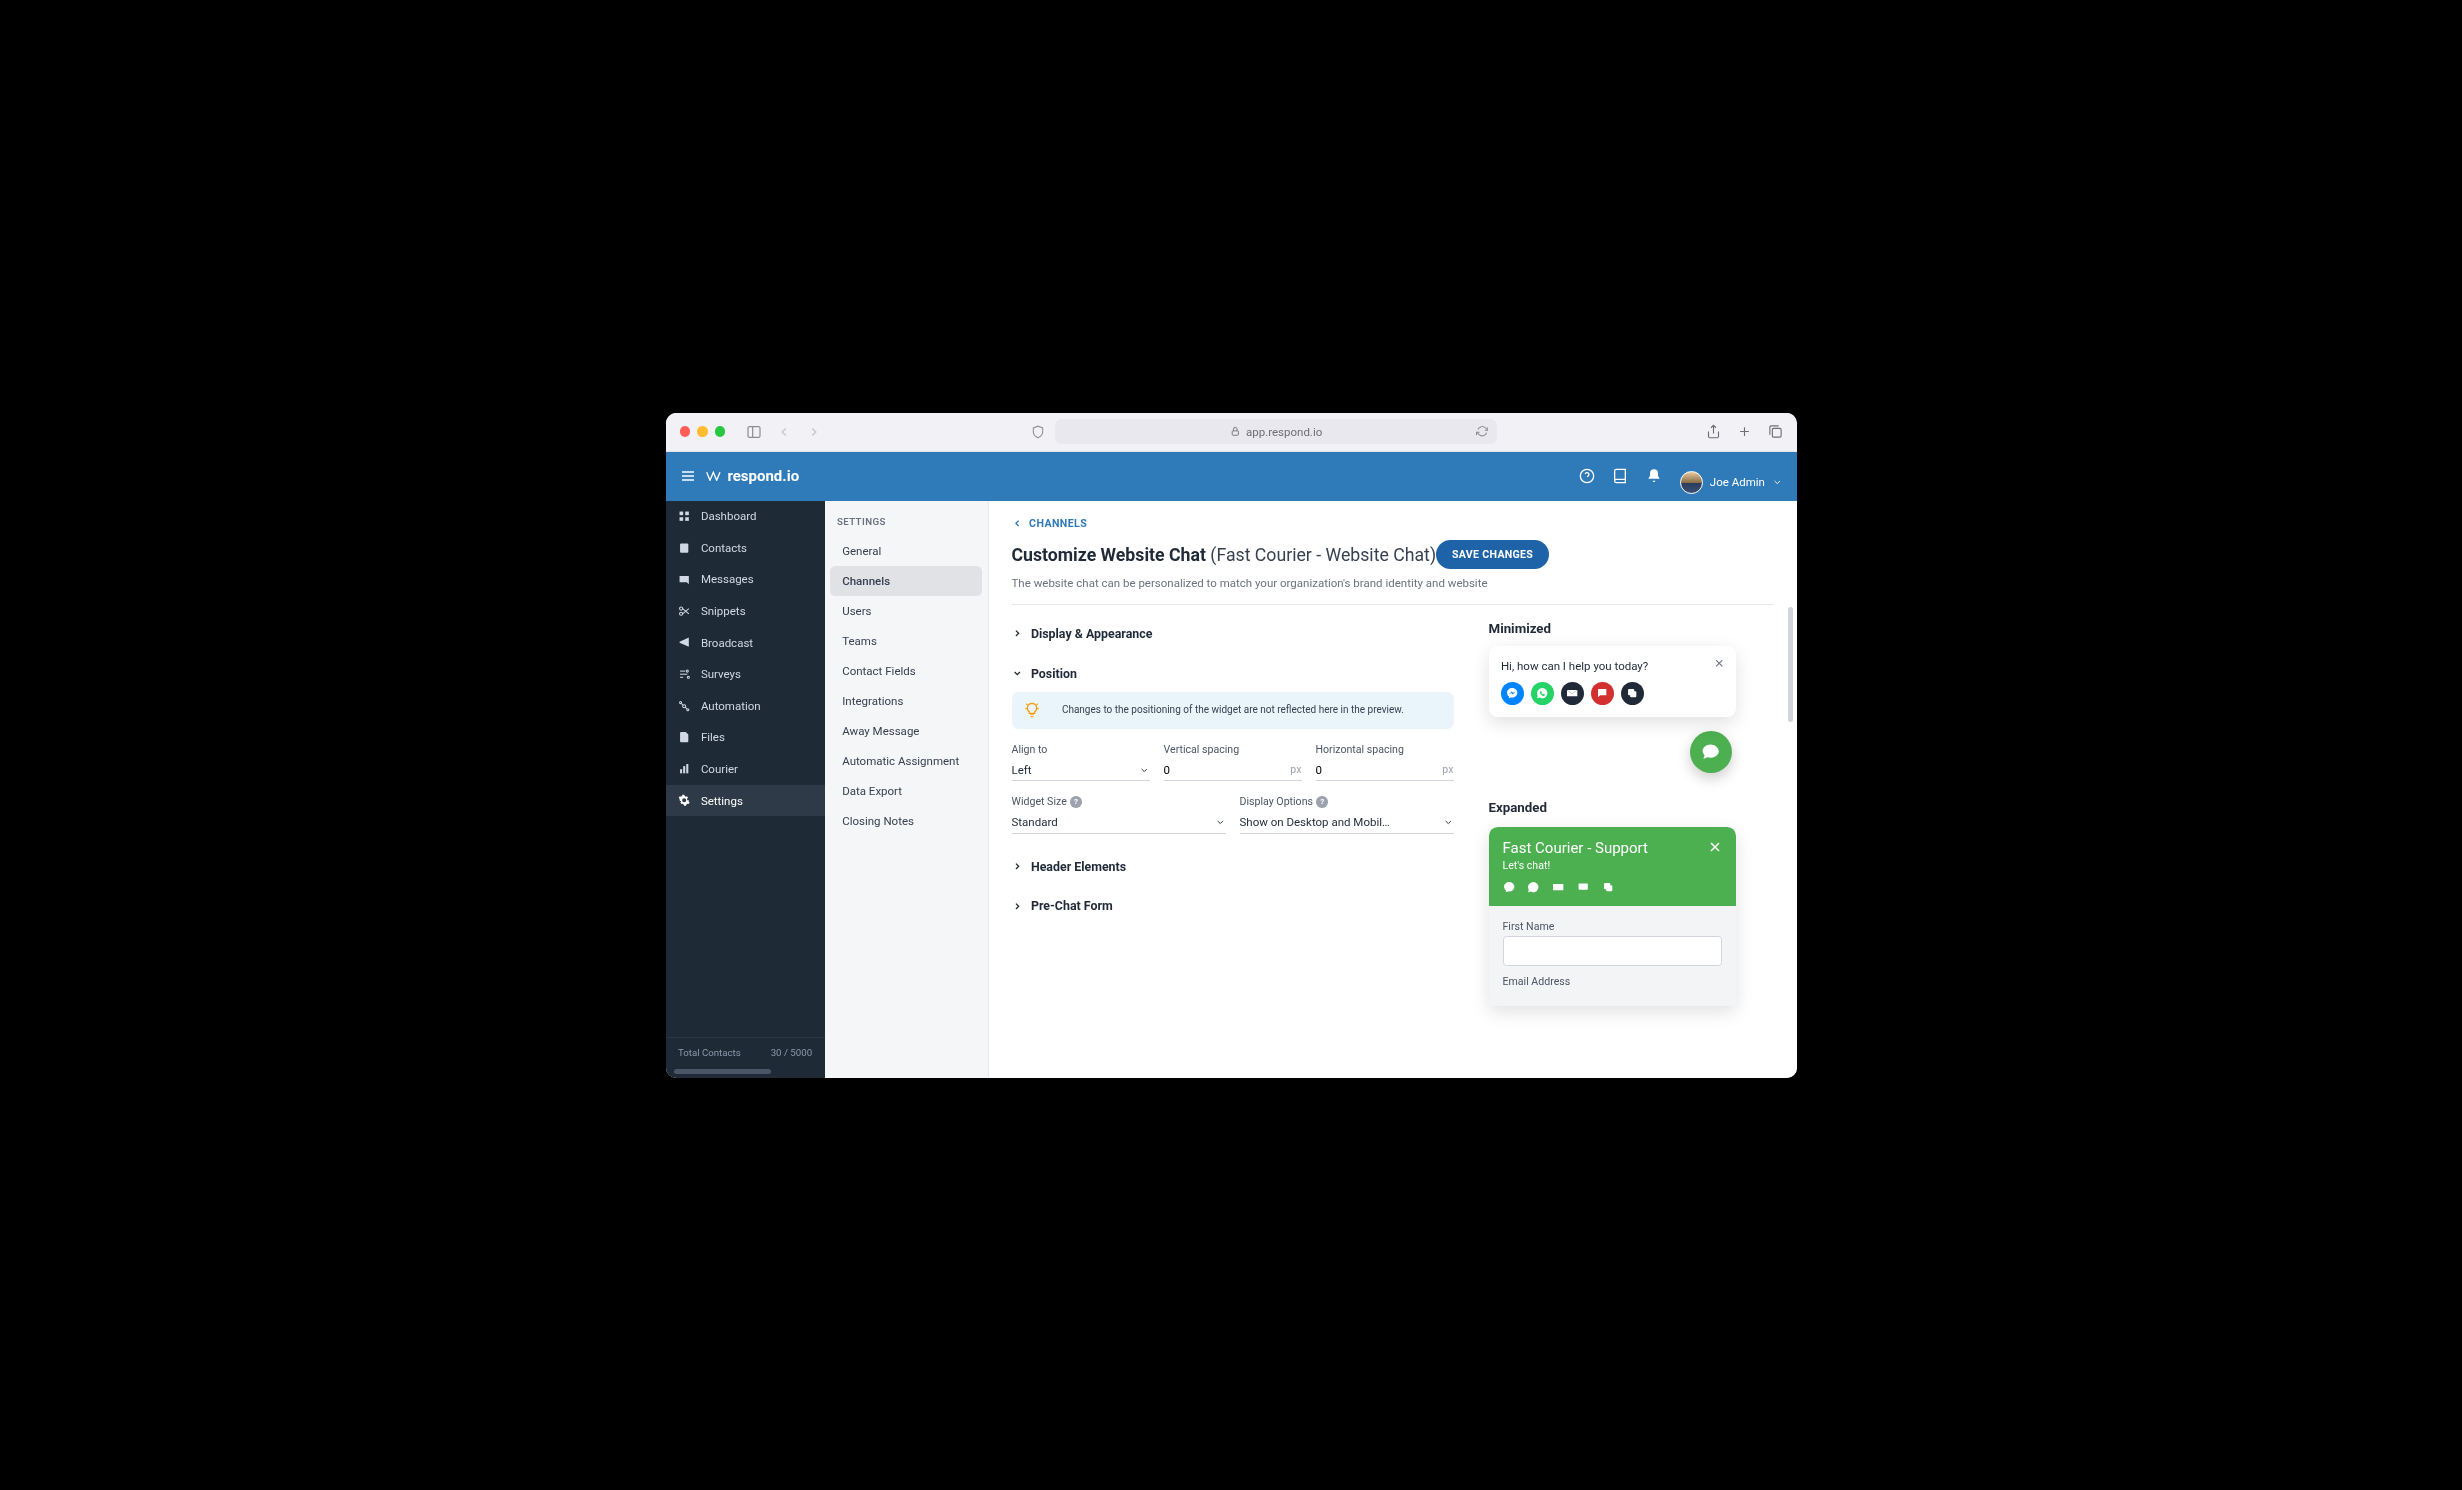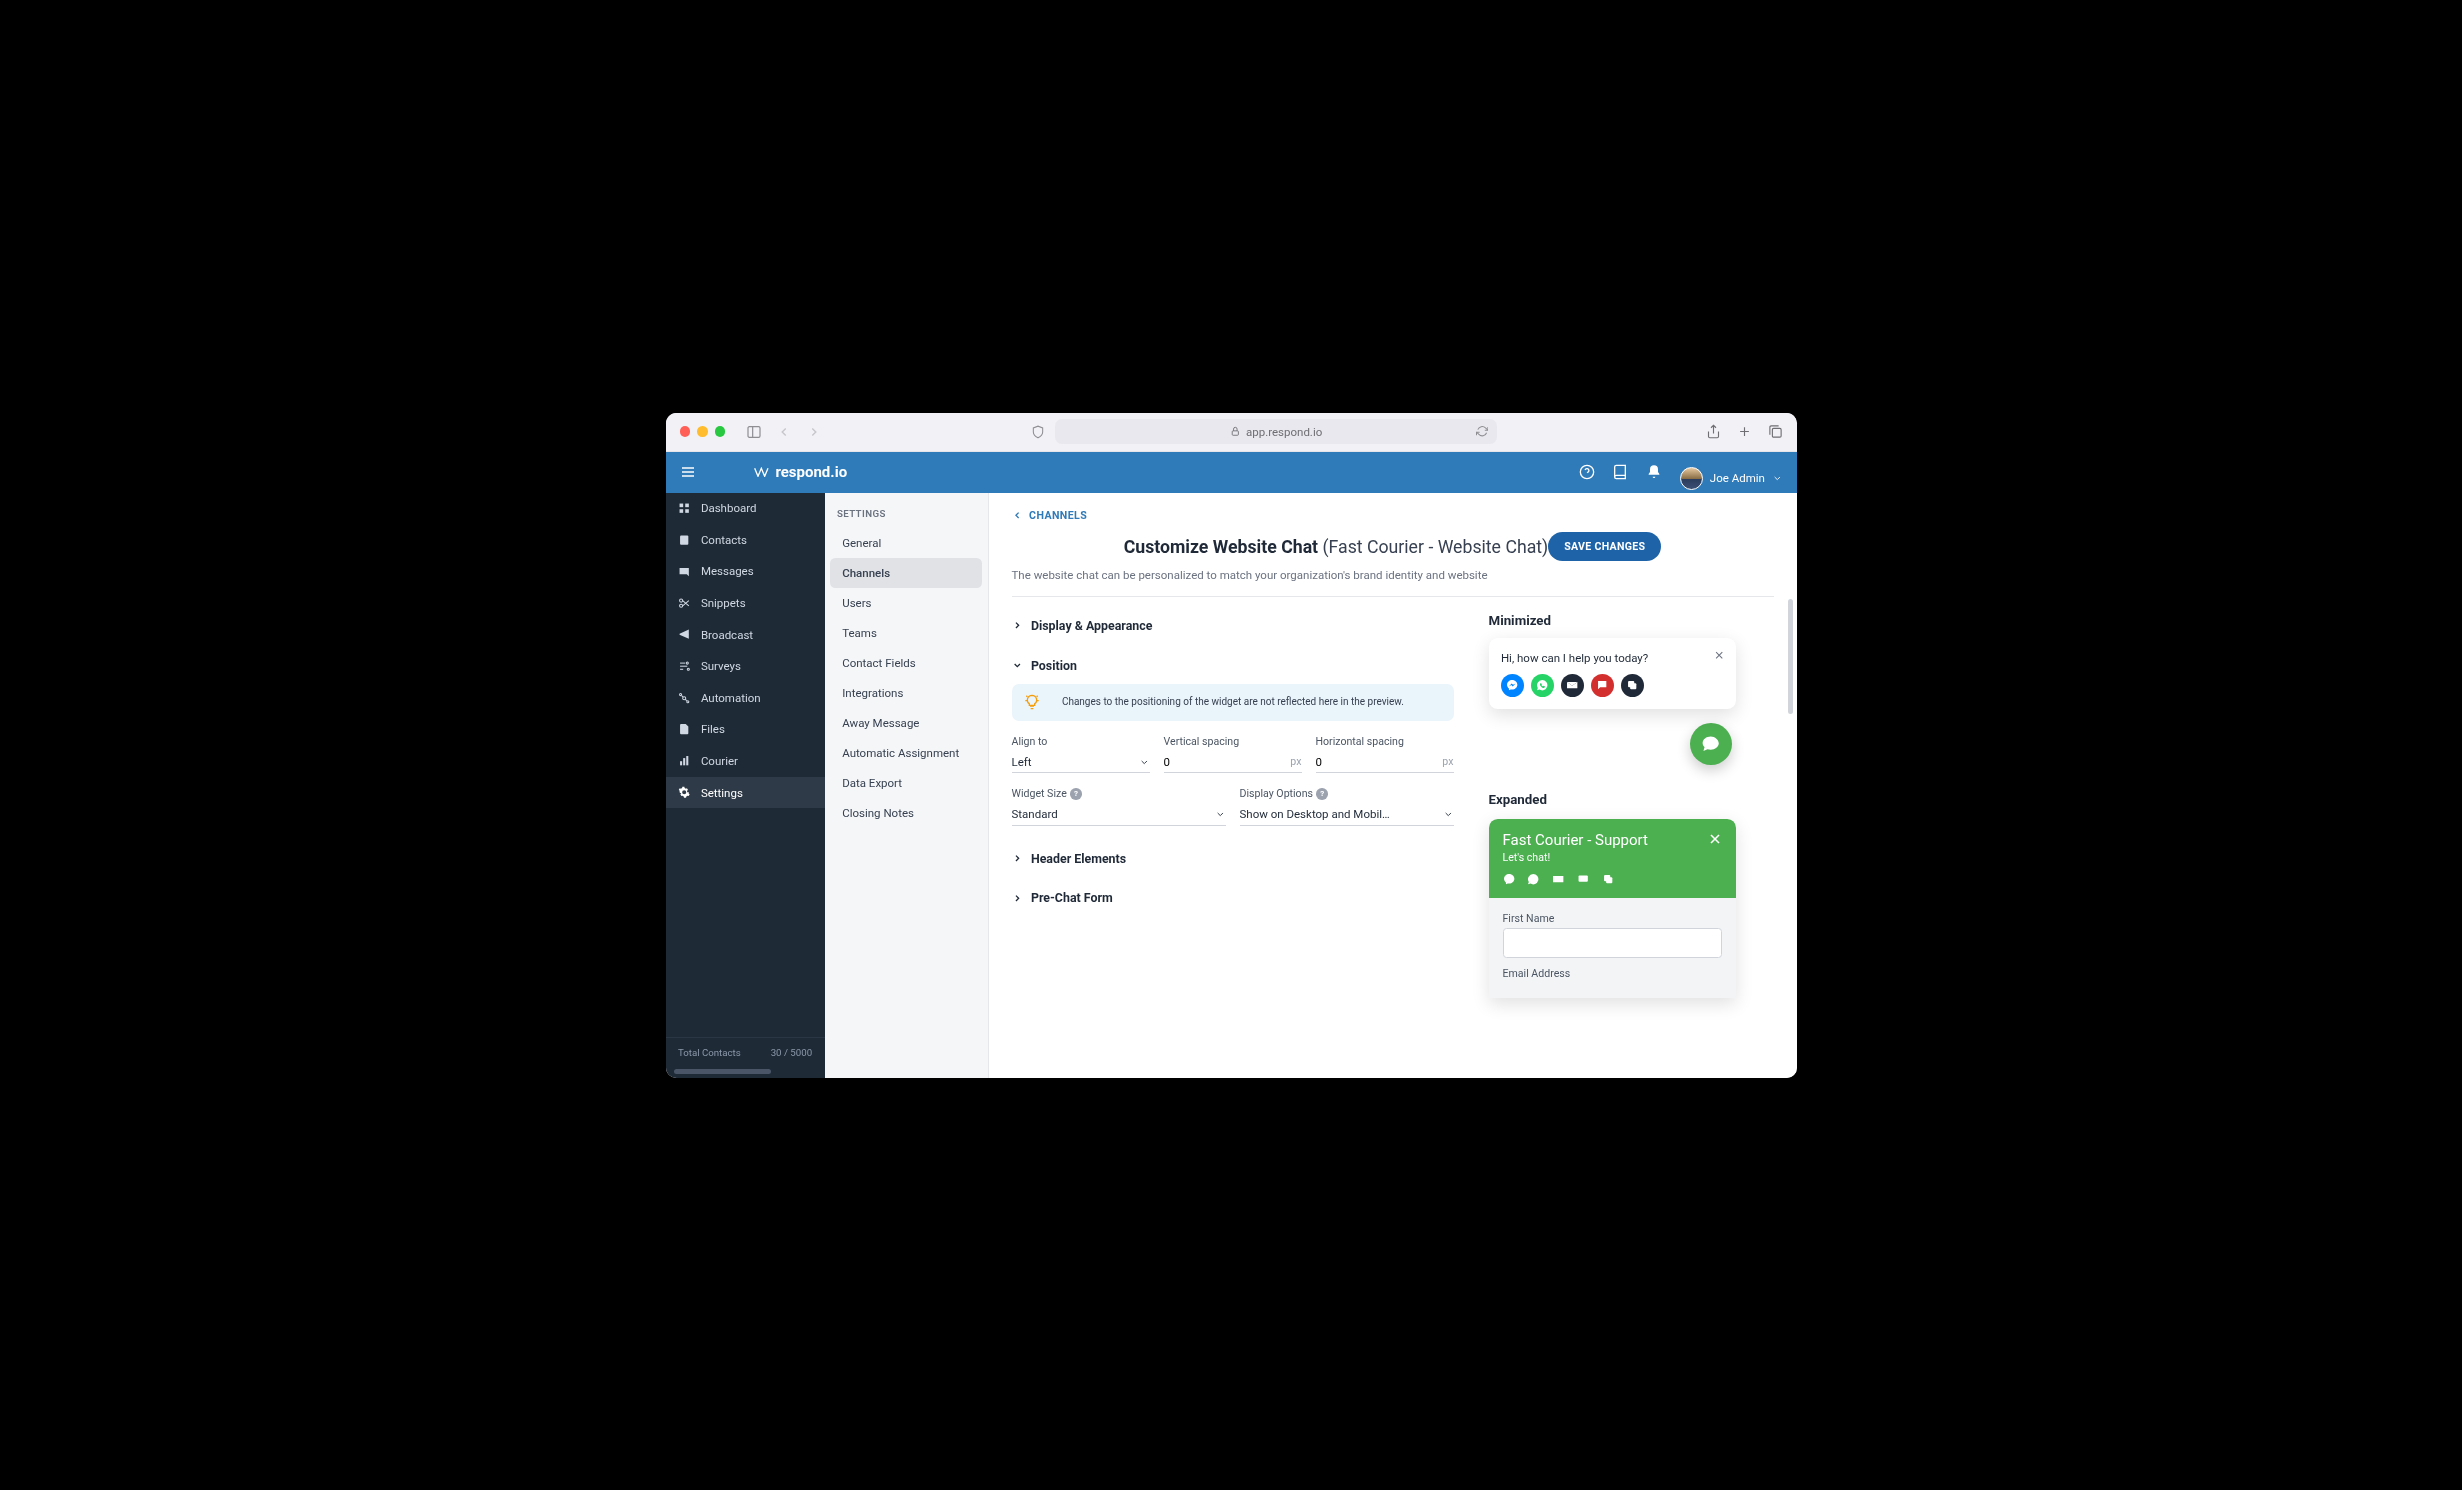--- a/index.html
+++ b/index.html
@@ -17,21 +17,21 @@
 .chrome-icons-left svg { width: 16px; height: 16px; }
 .chrome-nav { display: flex; gap: 14px; color: #c7c7cc; }
 .chrome-nav svg { width: 16px; height: 14px; }
 .chrome-spacer { flex: 1; display: flex; justify-content: center; align-items: center; gap: 10.6px; }
 .shield { color: #8e8e93; }
 .urlbar { background: #e9e8ee; border-radius: 7px; height: 25px; width: 442px; display: flex; align-items: center; justify-content: center; gap: 5.3px; color: #6e6e73; font-size: 11.5px; position: relative; }
 .urlbar .reload { position: absolute; right: 8.8px; color: #8e8e93; }
 .chrome-right { display: flex; gap: 16px; color: #6e6e73; align-items: center; }
 
 
-.app-header { height: 41px; background: #2f7ab8; display: flex; align-items: center; padding: 0 14px; color: #fff; gap: 48px; }
+.app-header { height: 49px; background: #2f7ab8; display: flex; align-items: center; padding: 0 14px; color: #fff; }
 .burger { margin-right: 10.6px; }
 .logo { font-weight: 700; font-size: 15px; display: flex; align-items: center; gap: 5.3px; }
 .logo-icon { width: 16px; height: 10.6px; }
 .hdr-right { margin-left: auto; display: flex; align-items: center; gap: 17.7px; }
 .avatar { width: 23px; height: 23px; border-radius: 50%; background: linear-gradient(180deg, #e8c9a0 0%, #8b6f47 50%, #2a3b5c 50%, #3c5075 100%); border: 1.8px solid #fff; }
 .username-wrap { display: flex; align-items: center; gap: 7px; font-size: 11.5px; margin-top: 12px; }
 
 
 .layout { flex: 1; display: flex; overflow: hidden; }
 .nav { width: 159px; background: #1f2a37; color: #cfd8e3; display: flex; flex-direction: column; font-size: 11.5px; }
@@ -42,21 +42,21 @@
 .nav-scrollbar { height: 5.3px; margin: 1.8px 8.8px 3.5px; background: #4a5568; border-radius: 2.7px; width: 97px; }
 
 .settings-nav { width: 164px; background: #f5f6f8; border-right: 0.9px solid #e5e7eb; padding-top: 12.4px; }
 .settings-title { font-size: 9.7px; font-weight: 600; letter-spacing: 0.4px; color: #6b7280; padding: 3.5px 12.4px 8.8px; }
 .settings-item { padding: 8px 12.4px; font-size: 11.5px; color: #374151; cursor: pointer; border-radius: 5.3px; margin: 0 5.3px; }
 .settings-item.active { background: #e0e2e6; font-weight: 500; }
 
 .content { flex: 1; background: #fff; overflow-y: auto; position: relative; }
 .content-inner { padding: 16px 23px; }
 .breadcrumb { display: flex; align-items: center; gap: 7px; color: #2f7ab8; font-size: 10.6px; font-weight: 700; letter-spacing: 0.4px; }
-.page-title-row { display: flex; align-items: center; justify-content: center; margin-top: 10.6px; }
+.page-title-row { display: flex; align-items: center; justify-content: flex-start; margin-top: 10.6px; }
 .page-title { font-size: 17.7px; font-weight: 700; color: #1f2937; }
 .page-title .sub { font-weight: 400; color: #374151; }
 .save-btn { background: #1e63a8; color: #fff; border: none; border-radius: 17.7px; padding: 8px 16px; font-size: 10.6px; font-weight: 700; letter-spacing: 0.3px; cursor: pointer; }
 .page-desc { color: #6b7280; font-size: 11.5px; margin-top: 7px; padding-bottom: 14px; border-bottom: 0.9px solid #e5e7eb; }
 
 .two-col { display: flex; gap: 35px; margin-top: 8.8px; }
 .left-col { flex: 1; max-width: 442px; }
 .right-col { width: 247px; }
 
 .section { padding: 12.4px 0; }

